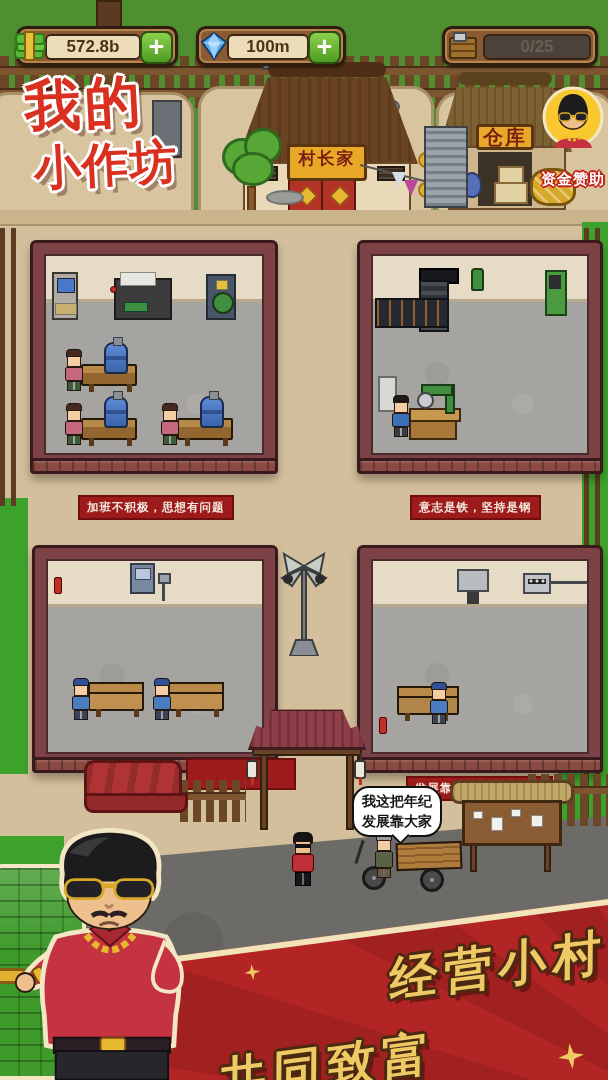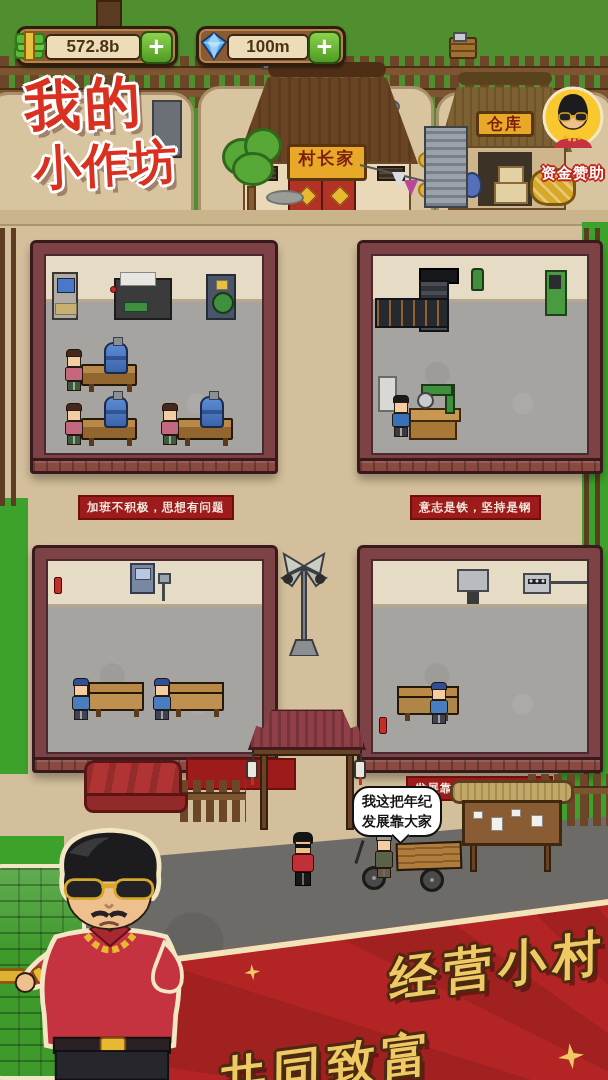--- a/index.html
+++ b/index.html
@@ -39,21 +39,21 @@
   .stone{position:absolute;background:#9a9c98;border:2px solid #6f7370;border-radius:50%;}
   .corn{position:absolute;border-radius:50%;background:#e0b030;border:2px solid #a87818;}
   .flagline{position:absolute;left:360px;top:164px;width:112px;height:2px;background:#555;transform:rotate(14deg);transform-origin:left;}
   .flag{position:absolute;width:14px;height:16px;clip-path:polygon(0 0,100% 0,50% 100%);}
 
   
   .wh-roof{position:absolute;left:438px;top:80px;width:134px;height:72px;background:#7d6132;
     clip-path:polygon(0 100%,14% 10%,86% 10%,100% 100%);
     background-image:repeating-linear-gradient(90deg,rgba(0,0,0,.14) 0 2px,transparent 2px 8px);}
   .wh-ridge{position:absolute;left:458px;top:72px;width:94px;height:13px;background:#5a421e;border-radius:7px;}
-  .wh-sign{left:476px;top:111px;width:58px;height:26px;font-size:16px;line-height:20px;letter-spacing:2px;}
+  .wh-sign{left:476px;top:124px;width:58px;height:26px;font-size:20px;line-height:20px;letter-spacing:2px;}
   .wh-wall{position:absolute;left:448px;top:146px;width:118px;height:64px;background:#cdb68c;border:2px solid #6b4a2a;}
   .wh-open{position:absolute;left:478px;top:152px;width:54px;height:54px;background:#3c3226;}
   .wh-box{position:absolute;background:#e2d1a2;border:2px solid #8a6a3a;}
   .wh-sack{position:absolute;background:#5570b8;border:2px solid #2c3c6a;border-radius:50% 50% 45% 45%;}
   .wh-cab{position:absolute;left:424px;top:126px;width:44px;height:82px;background:#9aa2aa;border:2px solid #3c4248;
     background-image:repeating-linear-gradient(0deg,rgba(0,0,0,.22) 0 3px,transparent 3px 8px);}
   .wh-gold{position:absolute;left:530px;top:168px;width:46px;height:38px;background:#d8a828;border:3px solid #7a5510;border-radius:40% 45% 35% 40%;
     background-image:repeating-linear-gradient(45deg,rgba(255,255,255,.35) 0 3px,transparent 3px 9px);}
   .rock{position:absolute;background:#8d9096;border:2px solid #565a60;border-radius:50%;}
 
@@ -68,21 +68,21 @@
   .pill-icon{position:absolute;z-index:32;}
 
   
   #logo{position:absolute;left:26px;top:66px;z-index:28;transform:rotate(-3deg);color:var(--title-red,#d93020);font-weight:bold;}
   #logo .l1{font-size:56px;letter-spacing:4px;}
   #logo .l2{font-size:47px;margin-top:-8px;margin-left:6px;letter-spacing:1px;}
   .outline-w{text-shadow:-3px 0 0 #fff,3px 0 0 #fff,0 -3px 0 #fff,0 3px 0 #fff,-2px -2px 0 #fff,2px 2px 0 #fff,-2px 2px 0 #fff,2px -2px 0 #fff,5px 6px 0 rgba(60,10,5,.35);}
 
   
   #sponsor{position:absolute;left:538px;top:86px;width:70px;z-index:29;text-align:center;cursor:pointer;}
-  #sponsor .label{margin-top:12px;font-size:15px;font-weight:bold;color:#fff;letter-spacing:1px;
+  #sponsor .label{margin-top:18px;font-size:15px;font-weight:bold;color:#fff;letter-spacing:1px;
     text-shadow:-2px 0 0 #c22218,2px 0 0 #c22218,0 -2px 0 #c22218,0 2px 0 #c22218,-1px -1px 0 #c22218,1px 1px 0 #c22218,1px -1px 0 #c22218,-1px 1px 0 #c22218;}
 
   
   #ground{position:absolute;left:0;top:210px;width:608px;height:760px;background:var(--ground,#d3bf9b);}
   #ground::before{content:"";position:absolute;left:0;top:0;width:100%;height:14px;background:#c9b48c;border-bottom:2px solid #ab936c;}
   .side-stakes{position:absolute;background:repeating-linear-gradient(90deg,#5d3c22 0 5px,rgba(0,0,0,0) 5px 11px);z-index:2;}
   .green-strip{position:absolute;background:#3da22b;z-index:1;}
 
   .room{position:absolute;background:var(--room-frame,#7c4245);border:3px solid #38191c;border-radius:6px;
     box-shadow:0 6px 8px rgba(0,0,0,.3);z-index:3;cursor:pointer;}
@@ -509,20 +509,23 @@
   <div class="pill" style="left:196px;top:26px;width:150px;">
     <div class="pill-field" style="left:28px;width:82px;">100m</div>
     <button class="plus-btn">+</button>
   </div>
   <svg class="pill-icon" style="left:198px;top:30px;z-index:33;" width="32" height="32" viewBox="0 0 32 32">
     <polygon points="16,3 28,12 16,29 4,12" fill="#58a8e8" stroke="#1a3a6a" stroke-width="2"></polygon>
     <polygon points="16,3 22,12 16,29 10,12" fill="#9ad0f8"></polygon>
     <polygon points="4,12 28,12 16,17" fill="rgba(255,255,255,.35)"></polygon>
   </svg>
 
+  <div class="pill" style="left:442px;top:26px;width:156px;">
+    <div class="pill-field pill-dark" style="left:38px;width:108px;">0/25</div>
+  </div>
   <svg class="pill-icon" style="left:446px;top:30px;z-index:33;" width="34" height="32" viewBox="0 0 34 32">
     <rect x="4" y="8" width="26" height="20" rx="2" fill="#a0702e" stroke="#4a2e10" stroke-width="2"></rect>
     <path d="M4 14 H30 M4 21 H30" stroke="#6a4418" stroke-width="2"></path>
     <rect x="8" y="3" width="12" height="8" fill="#c8cccf" stroke="#4a4e52" stroke-width="2"></rect>
   </svg>
 
   <div id="logo">
     <div class="l1 outline-w">我的</div>
     <div class="l2 outline-w">小作坊</div>
   </div>

